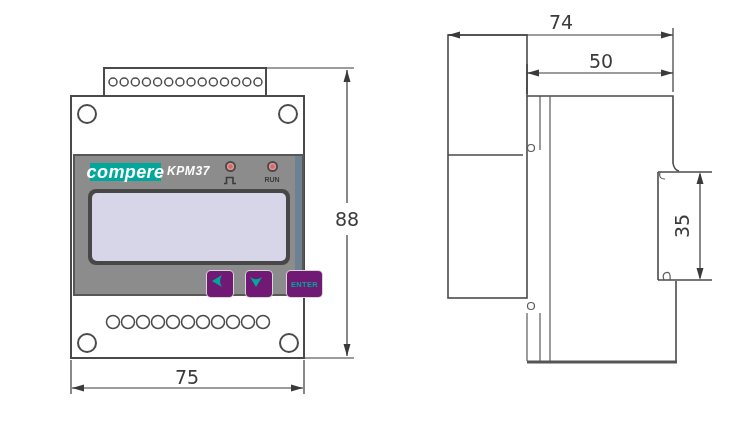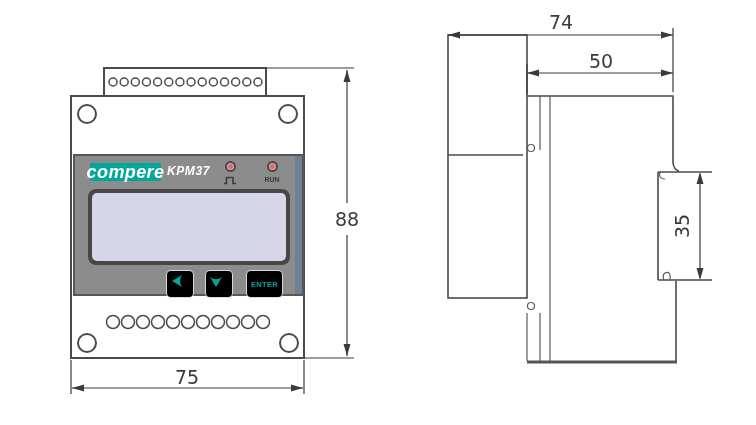--- a/index.html
+++ b/index.html
@@ -34,22 +34,22 @@
   .model{position:absolute;left:92px;top:8px;color:#ffffff;font-weight:bold;
     font-style:italic;font-size:12px;letter-spacing:.6px;}
   .led{position:absolute;width:7px;height:7px;border-radius:50%;border:2px solid #4a4a4a;
     background:radial-gradient(circle at 50% 50%, #d96a6a 0 35%, var(--led) 65%);}
   .led1{left:150px;top:5px;} .led2{left:192px;top:5px;}
   .led-label{position:absolute;top:20px;color:#3b3b3b;font-size:7px;font-weight:bold;text-align:center;}
   .lab1{left:148px;width:14px;} .lab2{left:186px;width:22px;}
   .lcd{position:absolute;left:13px;top:33px;width:202px;height:76px;background:#474747;
     border-radius:8px;box-sizing:border-box;padding:4px;}
   .lcd-screen{width:100%;height:100%;background:var(--lcd);border-radius:5px;}
-  .btn{position:absolute;top:115px;width:26px;height:26px;background:#000000;border-radius:4px;
-    box-shadow:0 0 0 1px #d8d8d8;display:flex;align-items:center;justify-content:center;}
+  .btn{position:absolute;top:115px;width:26px;height:26px;background:#701a75;border-radius:4px;
+    box-shadow:0 0 0 1px #d8d8d8;display:flex;align-items:center;justify-content:center;margin-left:40px;}
   .btn-left{left:92px;} .btn-down{left:131px;}
   .btn-enter{left:172px;width:35px;color:var(--accent);font-size:7.5px;font-weight:bold;letter-spacing:.3px;}
   .glyph{fill:var(--accent);}
   .pulse{stroke:#3b3b3b;stroke-width:1.6;fill:none;}
 </style>
 </head>
 <body>
 
 <div class="canvas">
 

